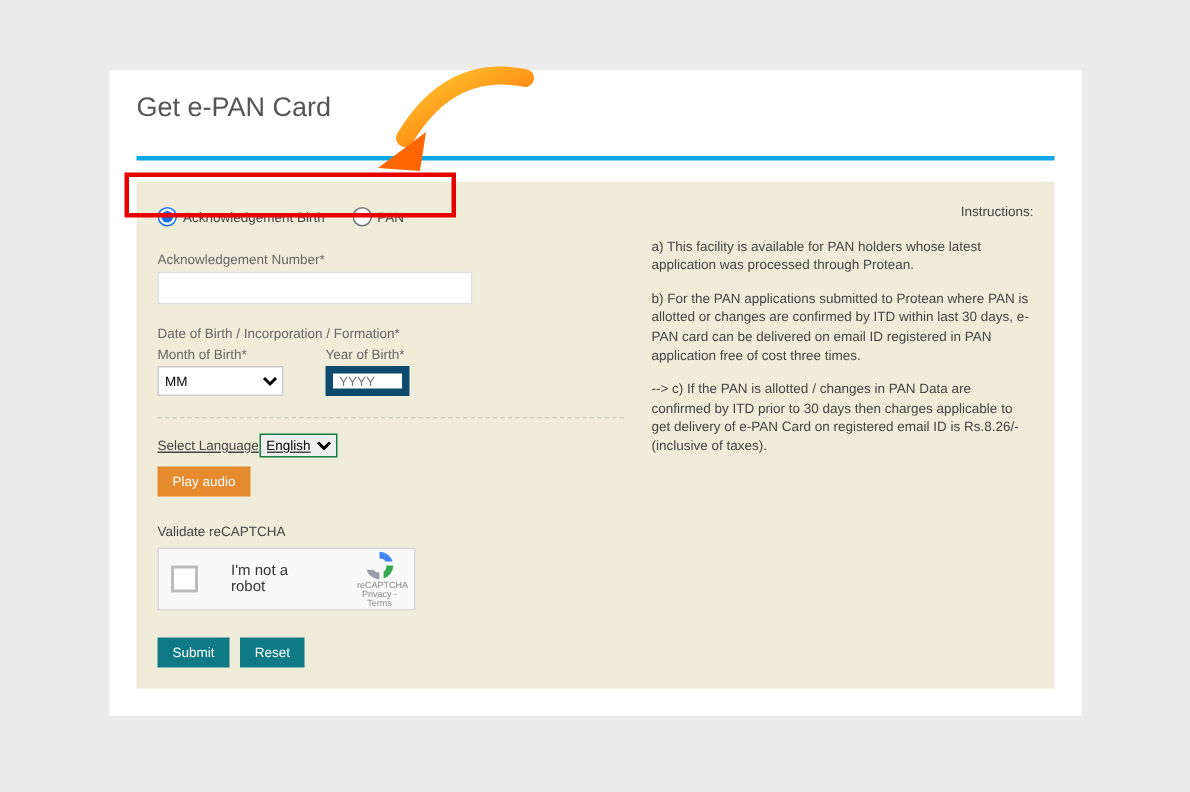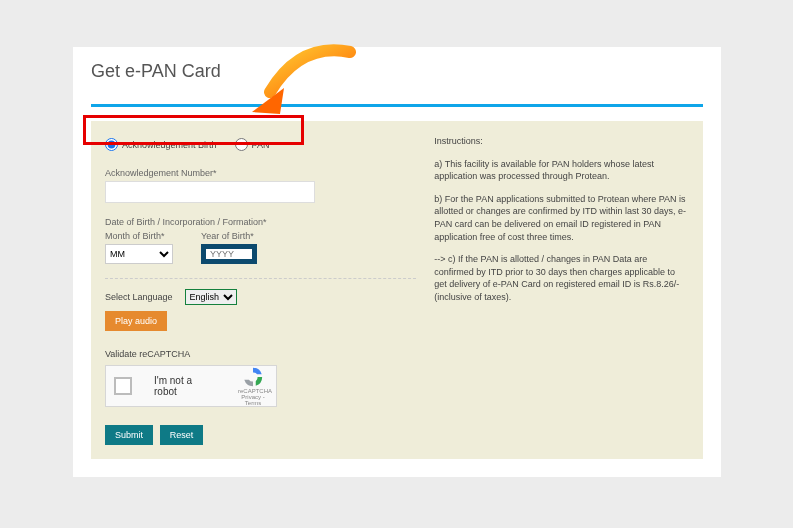--- a/index.html
+++ b/index.html
@@ -30,21 +30,21 @@
   }
   .content {
     display: flex;
     margin-top: 14px;
     background: #efedd9;
     padding: 14px;
   }
   .form-col { flex: 1.1; }
   .instr-col { flex: 0.9; padding-left: 18px; font-size: 9px; color: #444; line-height: 1.4;}
   .instr-col p { margin-bottom: 10px; }
-  .instr-head { font-weight: normal; margin-bottom: 10px; }
+  .instr-head { font-weight: normal; margin-bottom: 10px; text-align: right; }
   .radio-row {
     display: flex;
     align-items: center;
     gap: 18px;
     font-size: 9px;
     padding: 3px 0 3px 0;
   }
   .radio-row label { display: flex; align-items: center; gap: 4px; cursor: pointer;}
   input[type=radio] { accent-color: #1a73e8; }
   .highlight-box {
@@ -63,25 +63,25 @@
     width: 210px;
     height: 22px;
     background: #fff;
     border: 1px solid #ddd;
     padding: 0 4px;
     font-size: 10px;
   }
   .dob-row { display: flex; gap: 28px; margin-top: 4px;}
   .dob-row .col { }
   .select {
-    width: 68px; height: 20px; border:1px solid #ccc; background:#fff; font-size:9px;
+    width: 84px; height: 20px; border:1px solid #ccc; background:#fff; font-size:9px;
   }
   .year-input { width: 56px; height: 20px; border:5px solid #0c4a6e; background:#fff; font-size:9px; padding:0 4px; color:#999;}
   .divider { border-top: 1px dashed #ccc; margin: 14px 0 10px 0; height:0; }
-  .lang-row { font-size: 9px; display:flex; align-items:center; gap:12px;}
+  .lang-row { font-size: 9px; display:flex; align-items:center; gap:0;text-decoration:underline;}
   .lang-select { height:16px; font-size:9px; border:1px solid #15803d;}
   .btn {
     display:inline-block;
     padding: 5px 10px;
     font-size: 9px;
     color:#fff;
     border:none;
     cursor:pointer;
   }
   .btn-orange { background:#e68a2e; margin-top:6px;}

